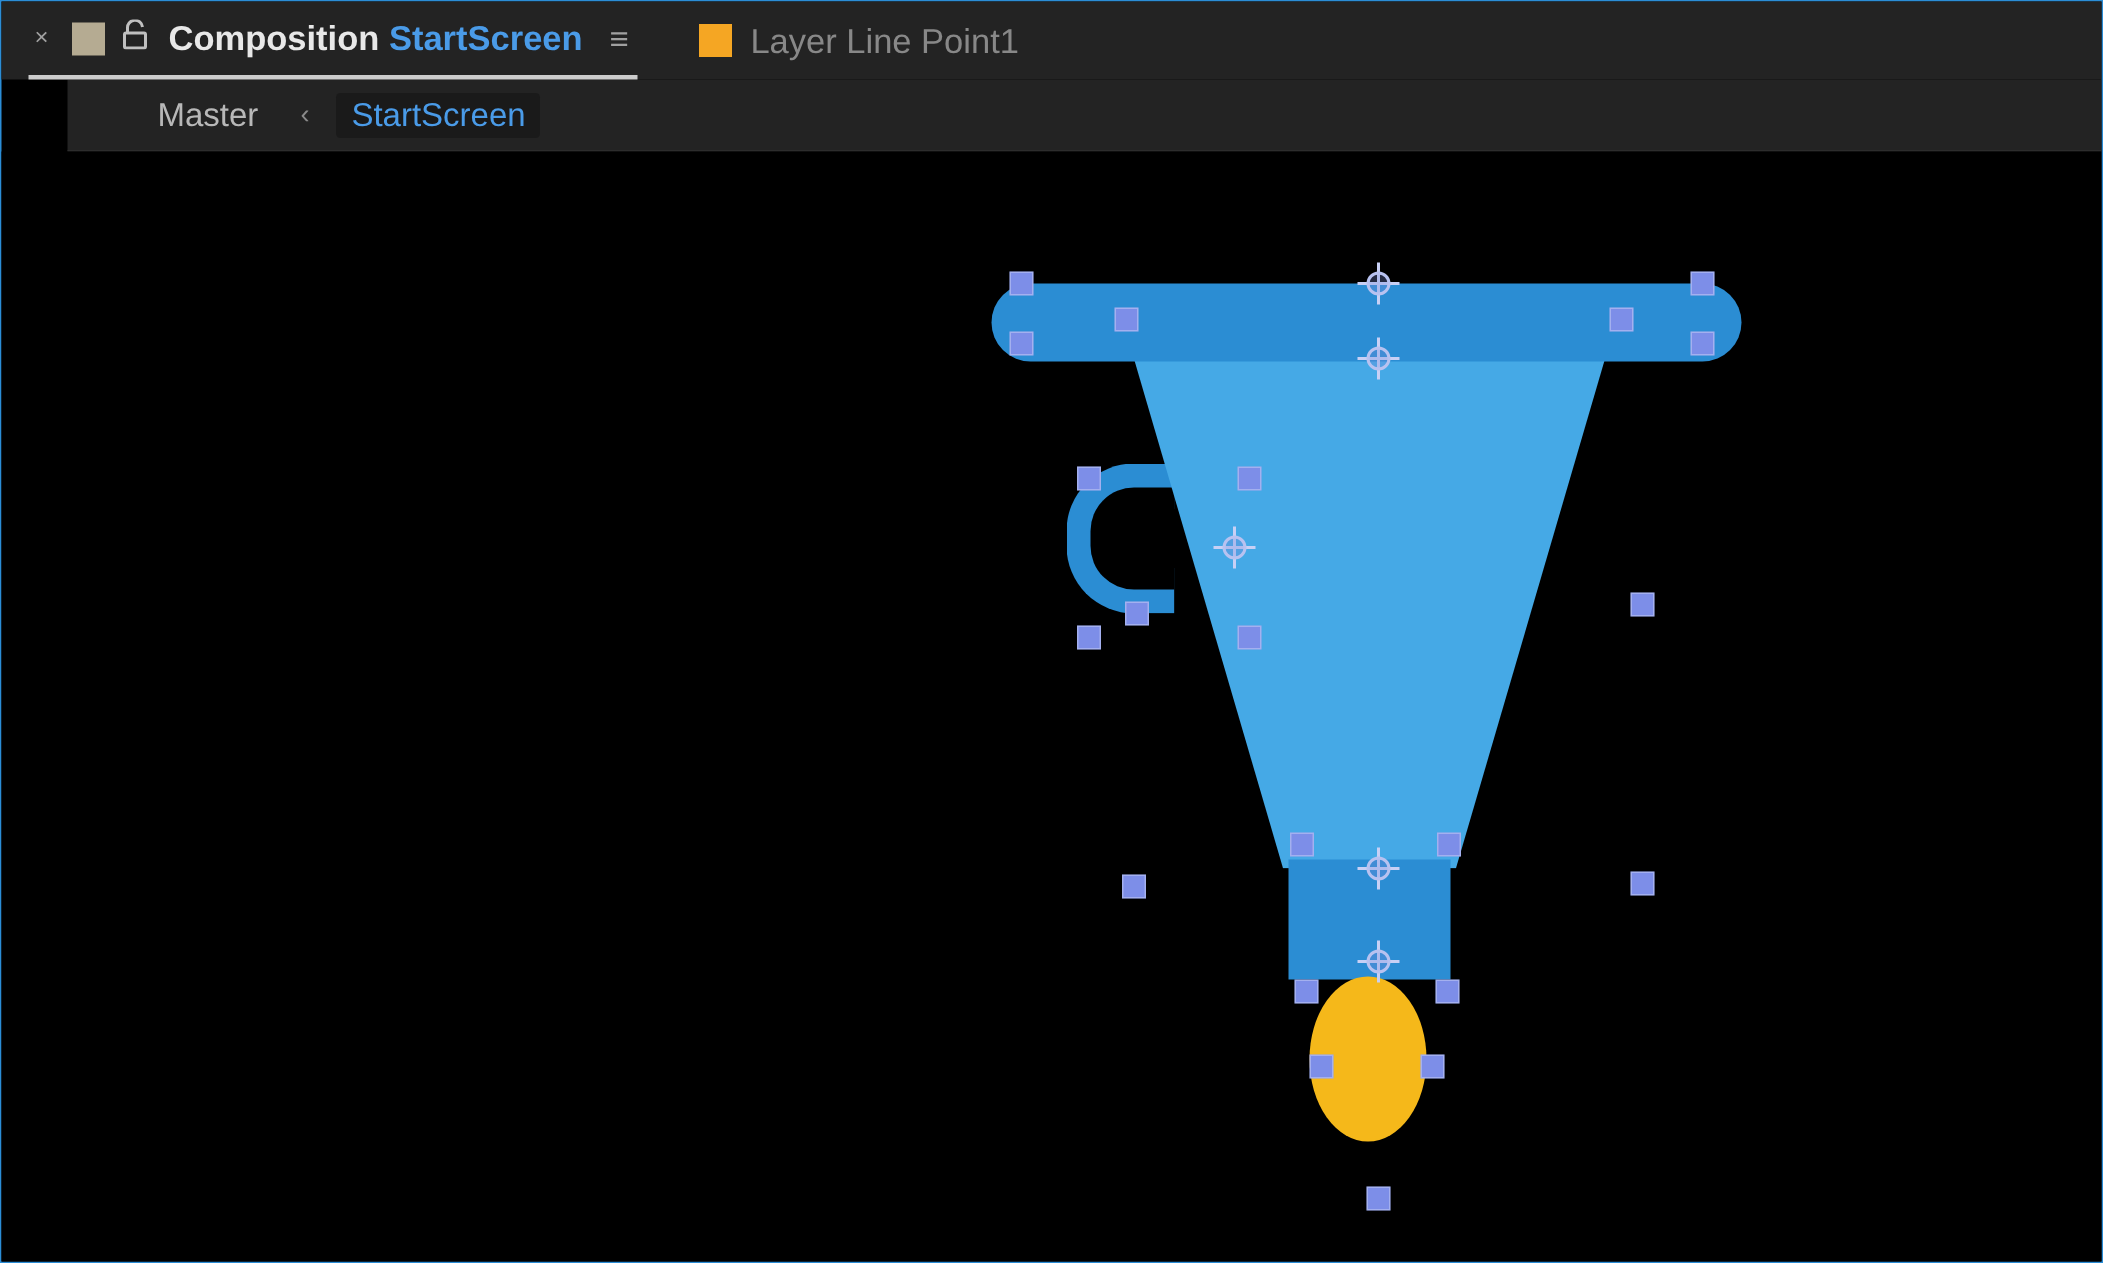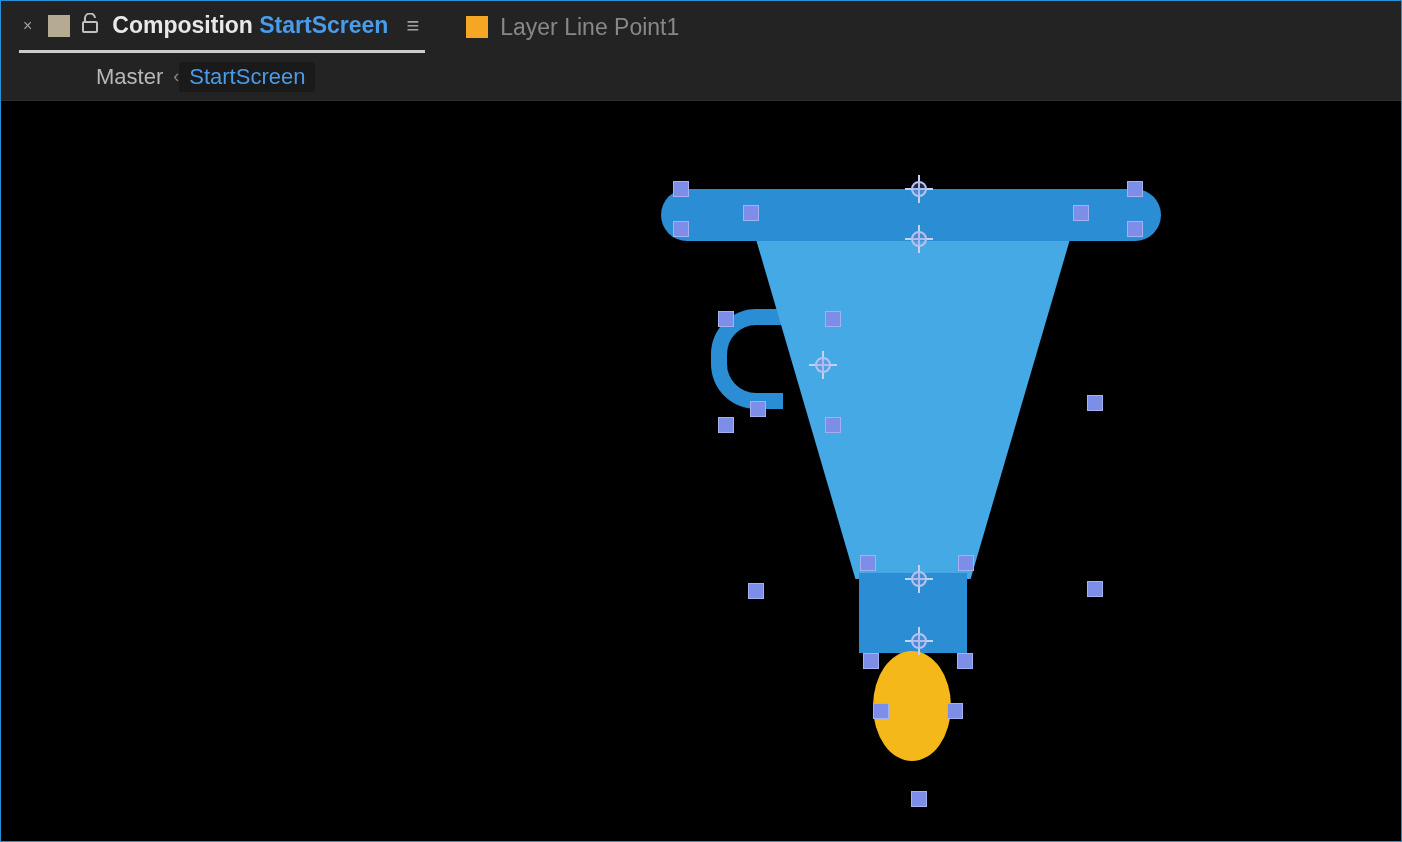--- a/index.html
+++ b/index.html
@@ -69,22 +69,24 @@
       padding: 0 6px;
     }
     .second-tab {
       margin-left: 19px;
     }
     .breadcrumbs {
       display: flex;
       align-items: center;
       height: 48px;
       background: #232323;
-      padding-left: 85px;
+      padding-left: 50px;
+      gap: 18px;
       border-bottom: 1px solid #2d2d2d;
+      margin-left: 44px;
     }
     .bc-item {
       font-size: 22px;
       color: #b8b8b8;
       cursor: pointer;
       padding: 2px 10px;
     }
     .bc-sep {
       color: #8a8a8a;
       font-size: 18px;

